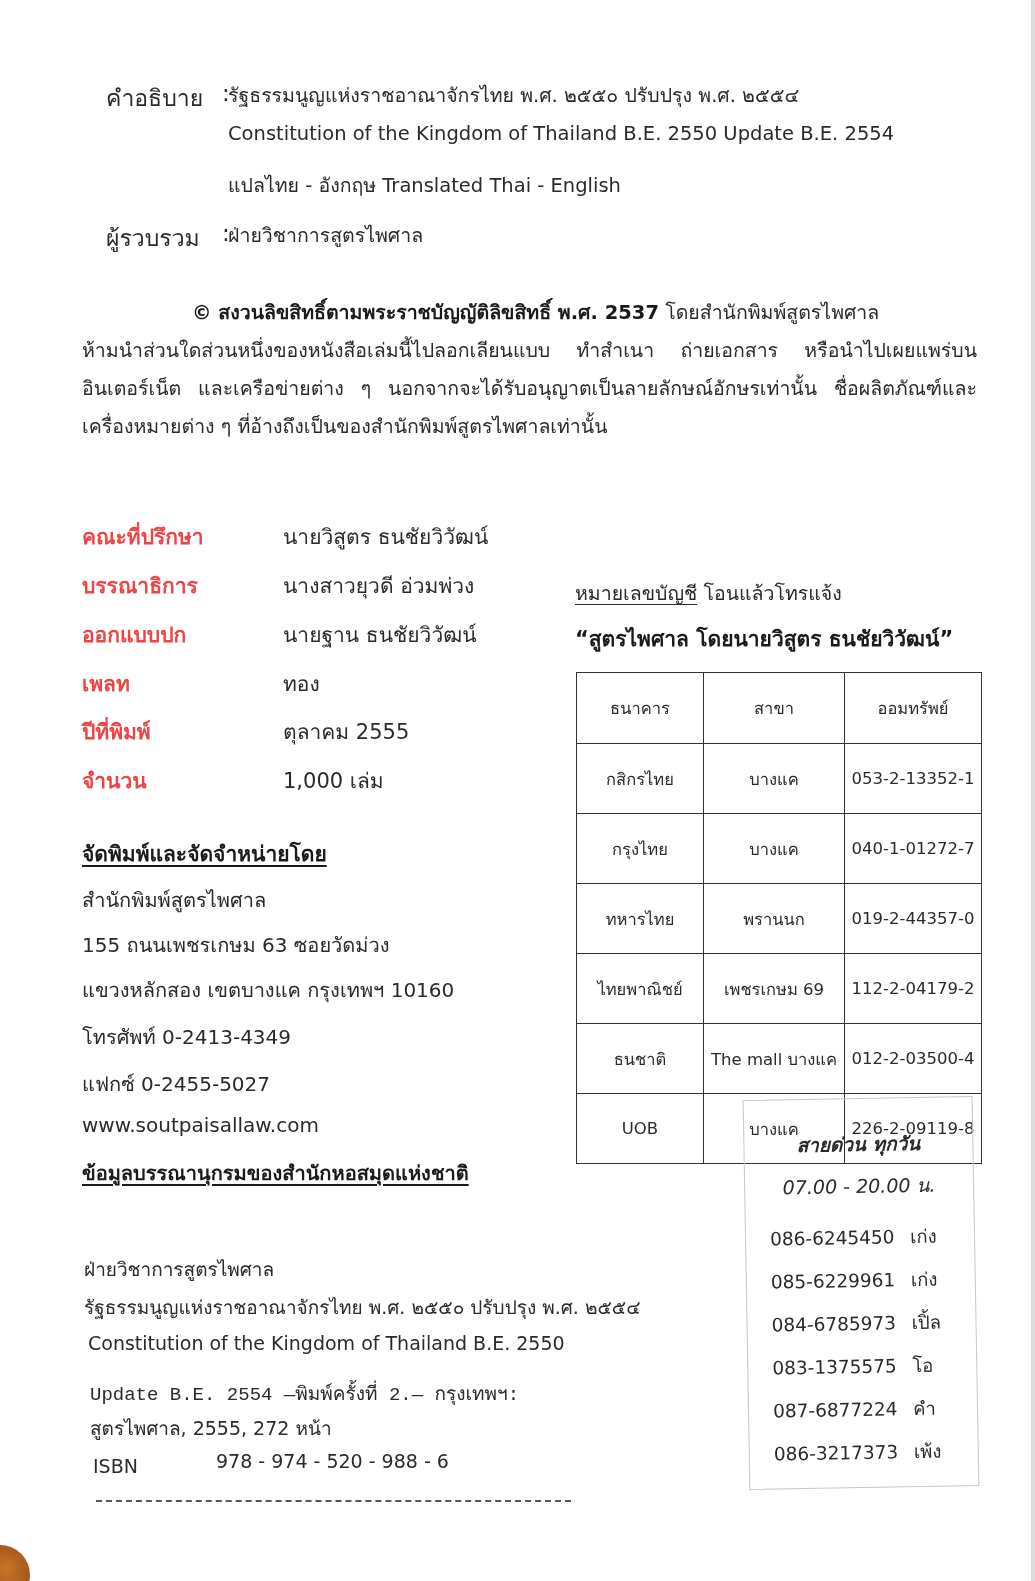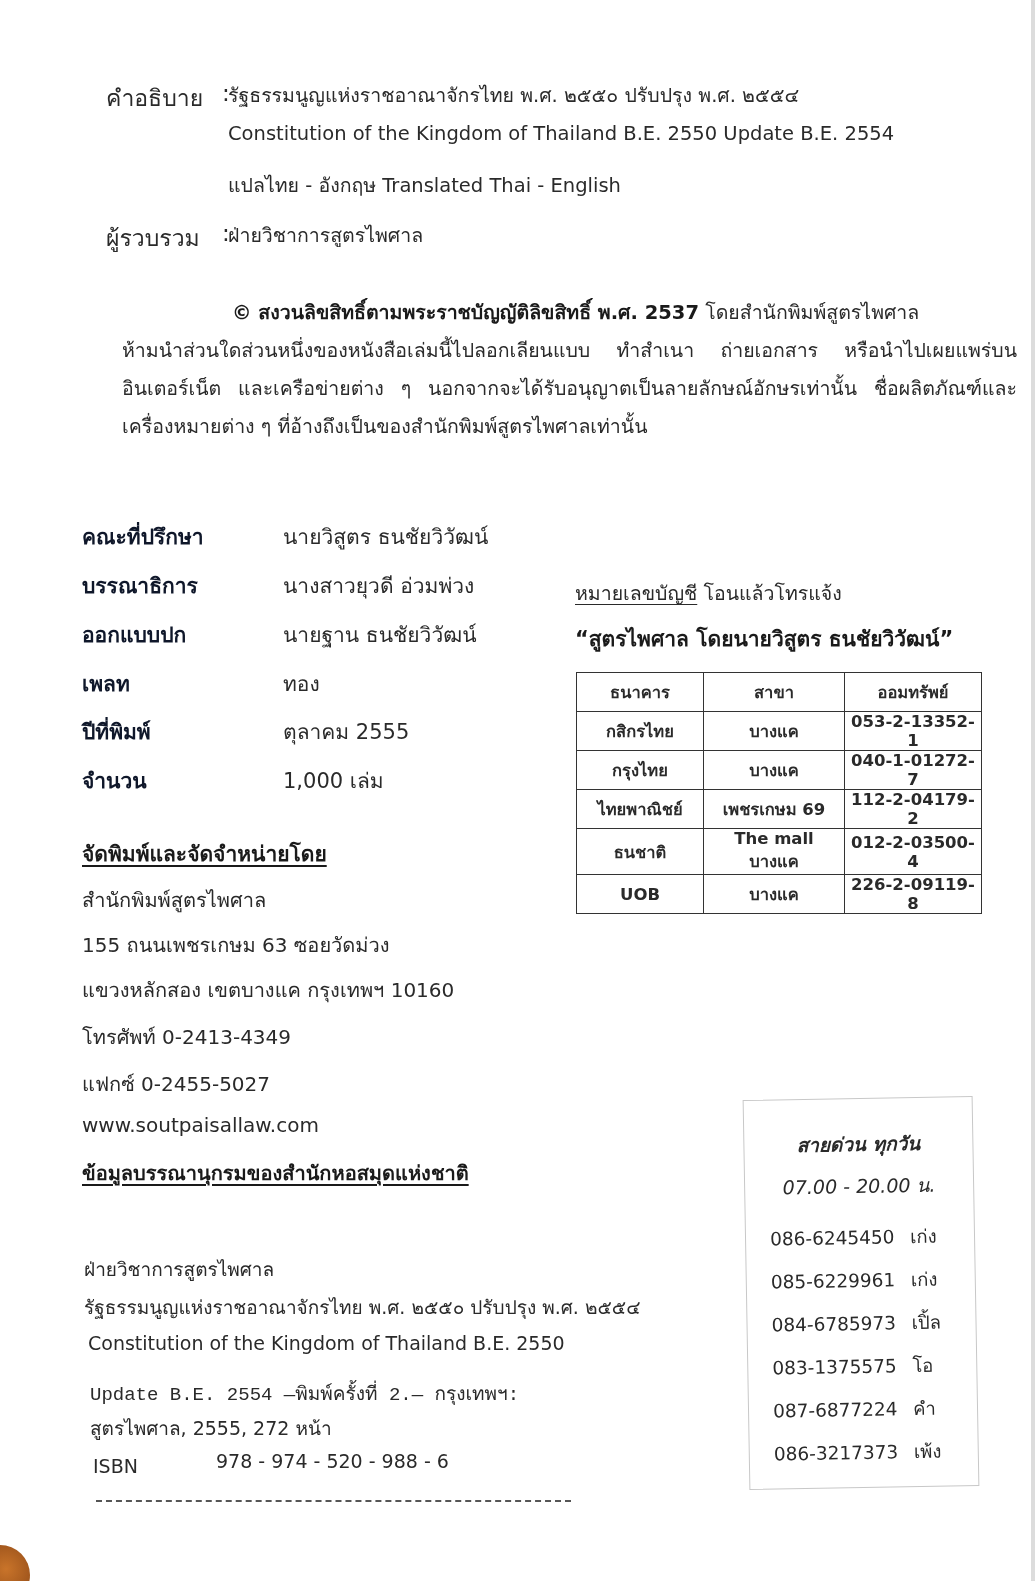--- a/index.html
+++ b/index.html
@@ -13,35 +13,35 @@
   .f20 { font-size: 19.5px; }
   .bold { font-weight: bold; color: #1a1a1a; }
   .u { text-decoration: underline; text-underline-offset: 4px; }
 
   
   .meta-label { left: 82px; }
   .meta-colon { left: 198px; }
   .meta-val { left: 228px; }
 
   
-  .copy { left: 82px; width: 895px; font-size: 19.5px; line-height: 38px; white-space: normal; text-align: justify; margin-left: 40px; }
+  .copy { left: 82px; width: 895px; font-size: 19.5px; line-height: 38px; white-space: normal; text-align: justify; }
   .copy .indent { padding-left: 110px; }
 
   
-  .cred-label { left: 82px; font-size: 21px; font-weight: bold; color: #0f172a; }
+  .cred-label { left: 82px; font-size: 21px; font-weight: bold; color: #ef4444; }
   .cred-val { left: 283px; font-size: 21px; text-align: center; }
 
   
   .bank-title { left: 575px; width: 410px; text-align: left; }
   table.banks {
     position: absolute; left: 576px; top: 672px; width: 406px;
     border-collapse: collapse; font-size: 16.5px;
   }
   table.banks td, table.banks th {
-    border: 1.5px solid #333; height: 37px; text-align: center; font-weight: bold; padding: 0 4px;
+    border: 1.5px solid #333; height: 37px; text-align: center; font-weight: normal; padding: 16px 4px;
   }
   table.banks th { height: 38px; }
 
   
   .pub { left: 82px; font-size: 20px; }
 
   
   .hotline {
     position: absolute; left: 746px; top: 1098px; width: 228px; height: 388px;
     border: 1px solid #c8c8c8; transform: rotate(-1deg);
@@ -108,20 +108,25 @@
           <td>กสิกรไทย</td>
           <td>บางแค</td>
           <td>053-2-13352-1</td>
         </tr>
     <tr>
           <td>กรุงไทย</td>
           <td>บางแค</td>
           <td>040-1-01272-7</td>
         </tr>
     <tr>
+          <td>ทหารไทย</td>
+          <td>พรานนก</td>
+          <td>019-2-44357-0</td>
+        </tr>
+    <tr>
           <td>ไทยพาณิชย์</td>
           <td>เพชรเกษม 69</td>
           <td>112-2-04179-2</td>
         </tr>
     <tr>
           <td>ธนชาติ</td>
           <td>The mall บางแค</td>
           <td>012-2-03500-4</td>
         </tr>
     <tr>

